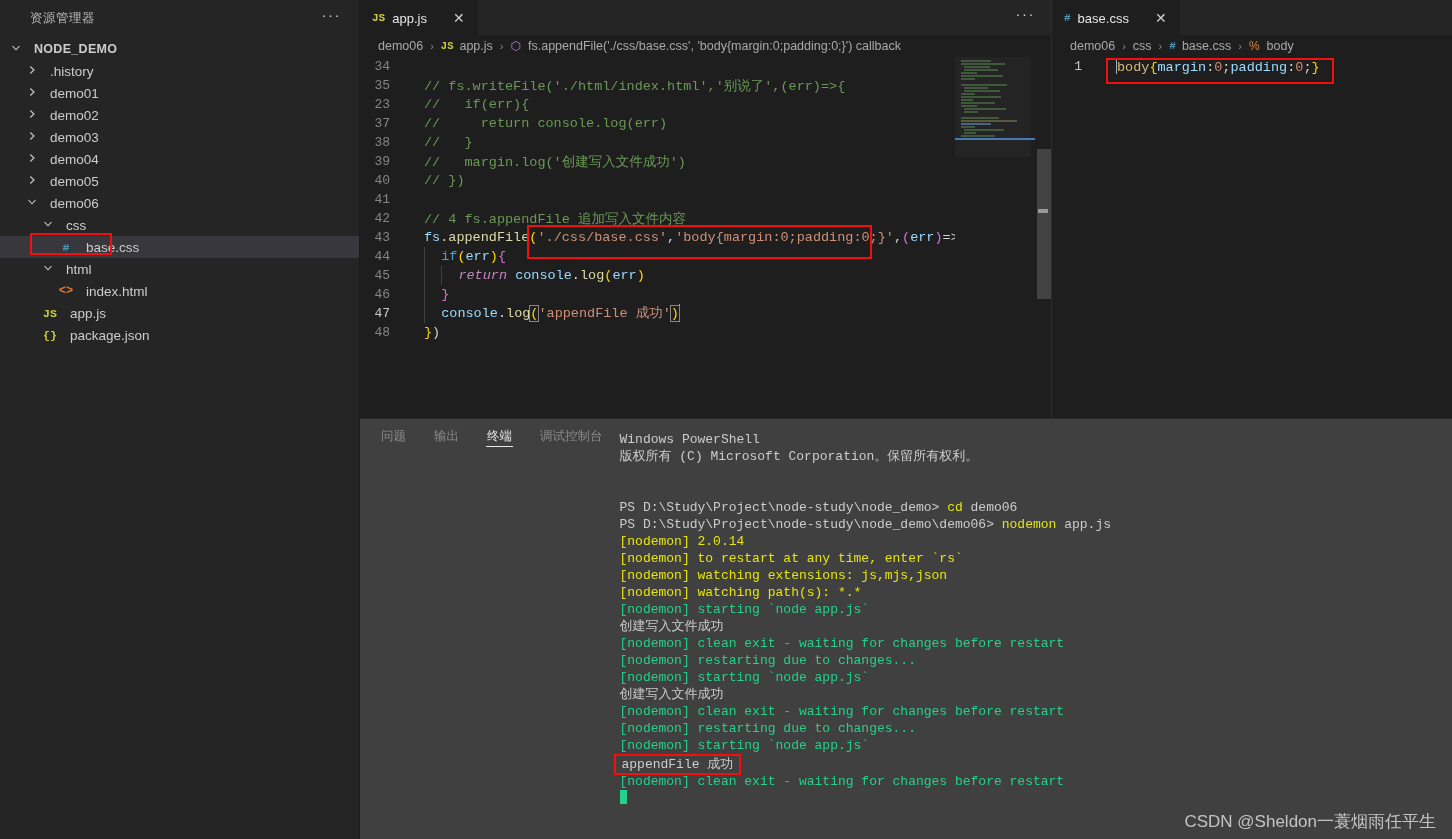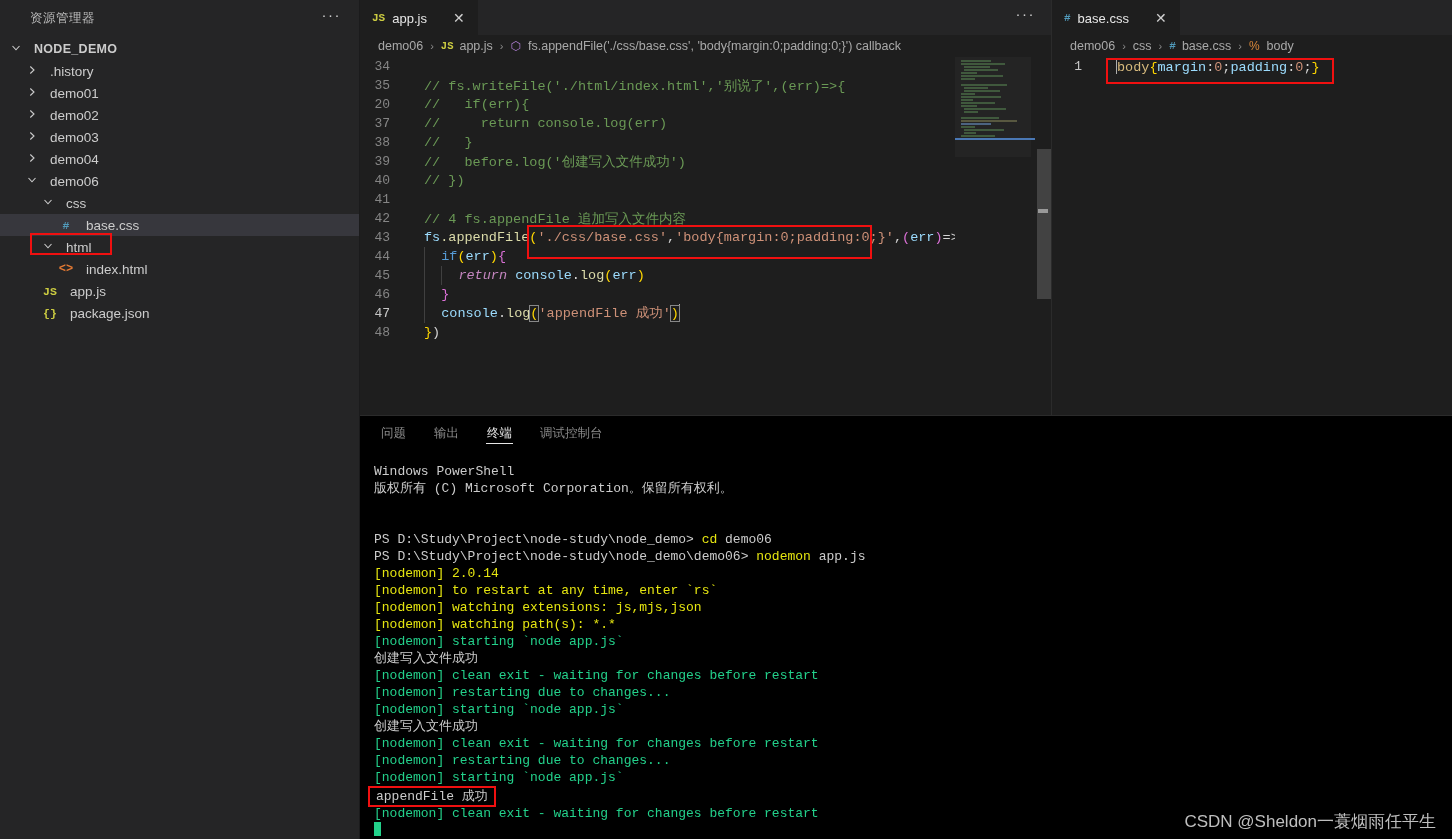--- a/index.html
+++ b/index.html
@@ -139,21 +139,21 @@
   .mm-line { height: 2px; margin-bottom: 1px; }
   .mm-slider { position: absolute; top: 0; left: 0; width: 76px; height: 100px; background: rgba(121,121,121,0.08); }
   .vscroll {
     position: absolute; top: 0; right: 0; width: 14px; height: 100%;
     background: transparent;
   }
   .vscroll-thumb { position: absolute; width: 14px; background: #424242; }
   .vscroll-mark { position: absolute; width: 10px; height: 4px; background: #999; left: 1px; }
 
   
-  .panel { flex: 1; background: #000000; display: flex; flex-direction: column; border-top: 1px solid #2b2b2b; }
+  .panel { flex: 1; background: #404040; display: flex; flex-direction: row; border-top: 1px solid #2b2b2b; }
   .panel-tabs { height: 35px; display: flex; align-items: center; padding-left: 18px; gap: 22px; }
   .ptab { font-size: 12.5px; color: #8a8a8a; cursor: pointer; position: relative; height: 35px; display: flex; align-items: center; padding: 0 3px;}
   .ptab.active { color: #e7e7e7; }
   .ptab.active::after {
     content: ""; position: absolute; left: 2px; right: 2px; bottom: 7px; height: 1px; background: #e7e7e7;
   }
   .term {
     flex: 1; padding: 12px 0 0 14px; overflow: hidden;
     font-family: "Liberation Mono","DejaVu Sans Mono",monospace;
     font-size: 13px; line-height: 17px;
@@ -225,20 +225,28 @@
         </span>
         <span class="tlabel">demo03</span>
       </div>
       <div class="tree-row" style="padding-left:24px">
         <span class="chev">
           <svg width="10" height="10" viewBox="0 0 10 10">
               <path d="M3.3 1.5 L7 5 L3.3 8.5" stroke="#cccccc" stroke-width="1.1" fill="none"></path>
             </svg>
         </span>
         <span class="tlabel">demo04</span>
+      </div>
+      <div class="tree-row" style="padding-left:24px">
+        <span class="chev">
+          <svg width="10" height="10" viewBox="0 0 10 10">
+              <path d="M3.3 1.5 L7 5 L3.3 8.5" stroke="#cccccc" stroke-width="1.1" fill="none"></path>
+            </svg>
+        </span>
+        <span class="tlabel">demo05</span>
       </div>
       <div class="tree-row" style="padding-left:24px">
         <span class="chev">
           <svg width="10" height="10" viewBox="0 0 10 10">
               <path d="M1.5 3 L5 6.8 L8.5 3" stroke="#cccccc" stroke-width="1.1" fill="none"></path>
             </svg>
         </span>
         <span class="tlabel">demo06</span>
       </div>
       <div class="tree-row" style="padding-left:40px">
@@ -308,34 +316,34 @@
             <div class="cline">
               <span class="lnum">34</span>
               <span class="ctext"></span>
             </div>
 
             <div class="cline">
               <span class="lnum">35</span>
               <span class="ctext t-com">// fs.writeFile('./html/index.html','别说了',(err)=&gt;{</span>
             </div>
             <div class="cline">
-              <span class="lnum">20</span>
+              <span class="lnum">23</span>
               <span class="ctext t-com">//   if(err){</span>
             </div>
             <div class="cline">
               <span class="lnum">37</span>
               <span class="ctext t-com">//     return console.log(err)</span>
             </div>
             <div class="cline">
               <span class="lnum">38</span>
               <span class="ctext t-com">//   }</span>
             </div>
             <div class="cline">
               <span class="lnum">39</span>
-              <span class="ctext t-com">//   before.log('创建写入文件成功')</span>
+              <span class="ctext t-com">//   margin.log('创建写入文件成功')</span>
             </div>
             <div class="cline">
               <span class="lnum">40</span>
               <span class="ctext t-com">// })</span>
             </div>
             <div class="cline">
               <span class="lnum">41</span>
               <span class="ctext"></span>
             </div>
             <div class="cline">

